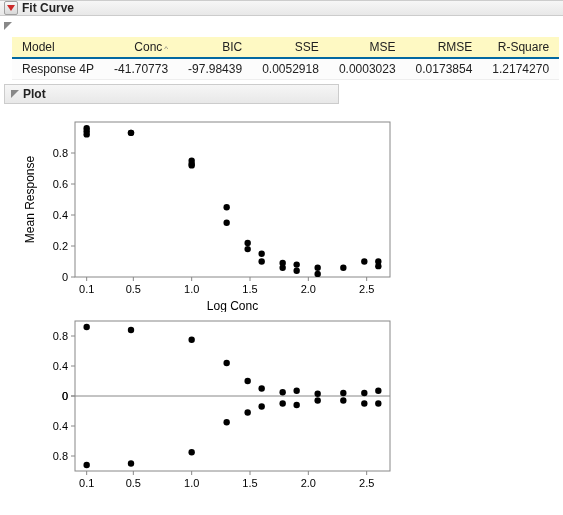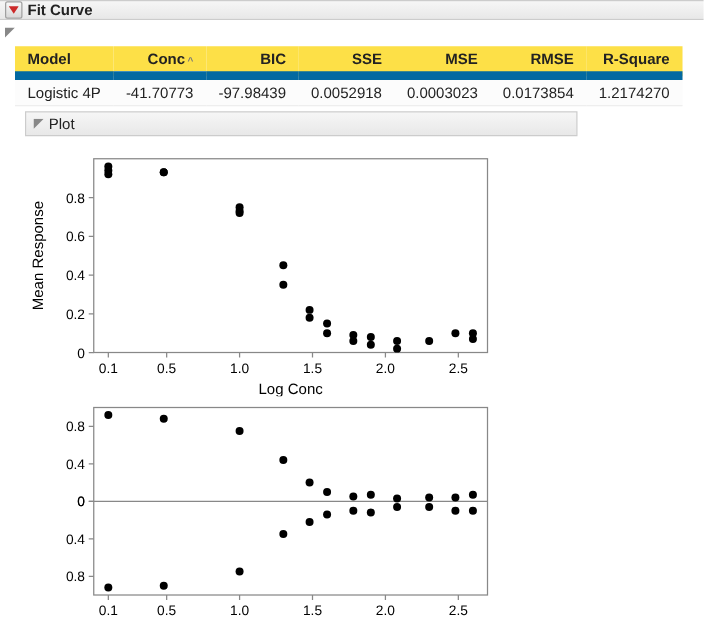--- a/index.html
+++ b/index.html
@@ -30,23 +30,23 @@
     font-size: 13px;
     padding: 2px 4px 2px 2px;
   }
   .section-hdr {
     display: flex;
     align-items: center;
     gap: 4px;
     background: linear-gradient(#f6f6f6, #e8e8e8);
     border: 1px solid #ccc;
     padding: 2px 4px;
-    font-weight: normal;
-    width: 442px;
-    margin-left: 20px;
+    font-weight: bold;
+    width: 335px;
+    margin-left: 4px;
   }
   .tri-btn {
     width: 14px;
     height: 14px;
     display: inline-flex;
     align-items: center;
     justify-content: center;
     background: linear-gradient(#f8f8f8, #d8d8d8);
     border: 1px solid #a0a0a0;
     border-radius: 2px;
@@ -62,23 +62,23 @@
     color: #666;
   }
   table.cmp {
     border-collapse: collapse;
     margin: 4px 0 4px 12px;
     background: #fcfcfc;
   }
   table.cmp th {
     text-align: right;
     padding: 3px 10px;
-    font-weight: bold;
-    border-bottom: 7px solid #0369a1;
-    background: #fde047;
+    font-weight: normal;
+    border-bottom: 2px solid #0369a1;
+    background: #fef9c3;
   }
   table.cmp th:first-child { text-align: left; }
   table.cmp th:nth-child(2) { position: relative; }
   .sort-caret {
     font-size: 8px;
     color: #777;
     margin-left: 2px;
   }
   table.cmp td {
     padding: 3px 10px;
@@ -121,21 +121,21 @@
       <th><span>Conc</span><span class="sort-caret">^</span></th>
       <th>BIC</th>
       <th>SSE</th>
       <th>MSE</th>
       <th>RMSE</th>
       <th>R-Square</th>
     </tr>
   </thead>
   <tbody>
     <tr>
-      <td>Logistic 4P</td>
+      <td>Response 4P</td>
       <td>-41.70773</td>
       <td>-97.98439</td>
       <td>0.0052918</td>
       <td>0.0003023</td>
       <td>0.0173854</td>
       <td>1.2174270</td>
     </tr>
   </tbody>
 </table>
 

